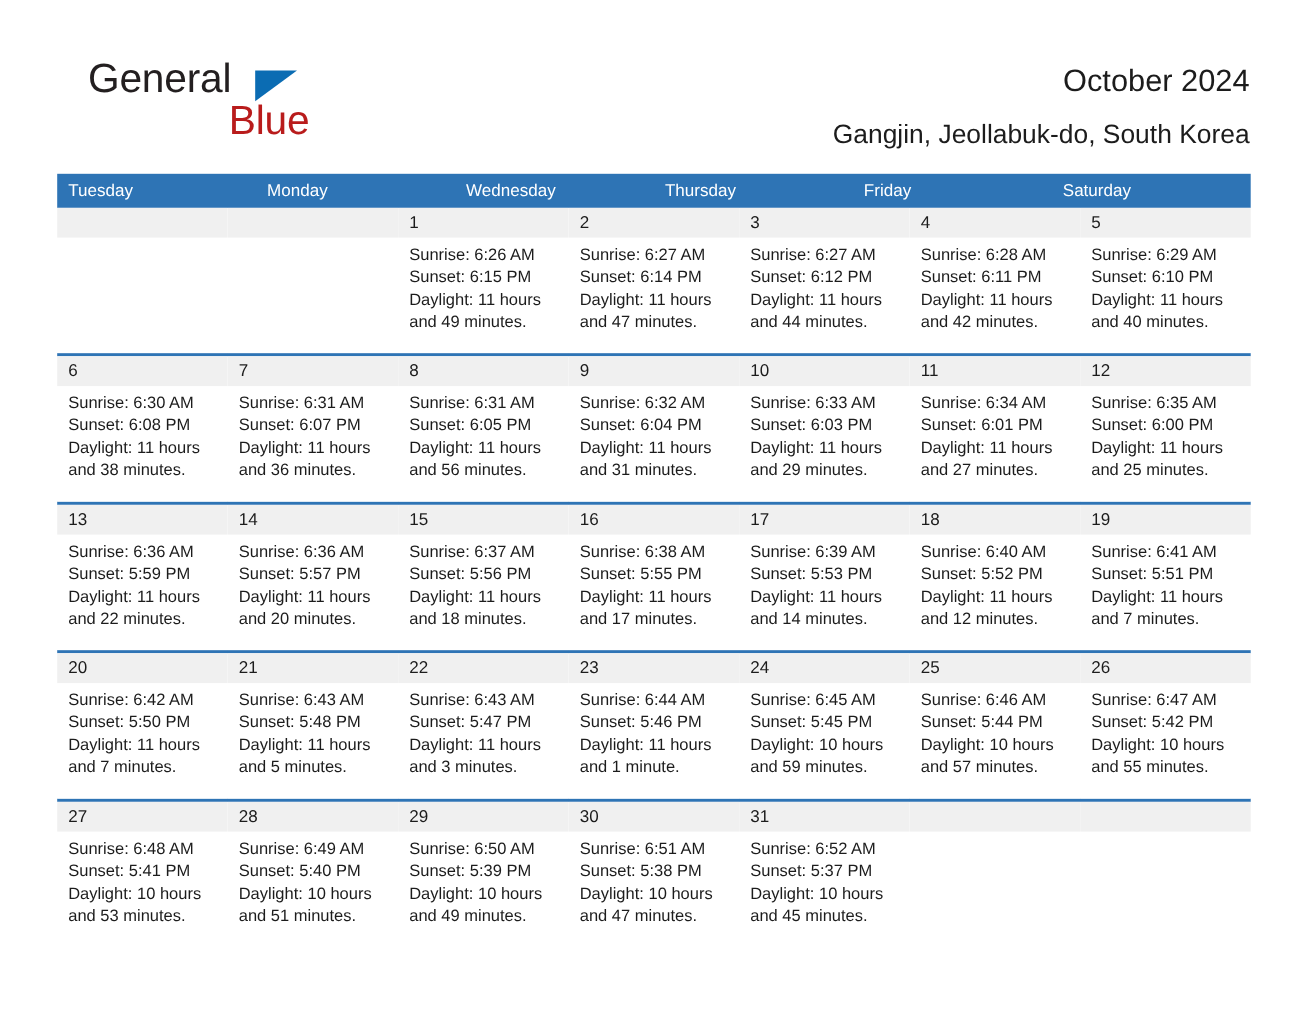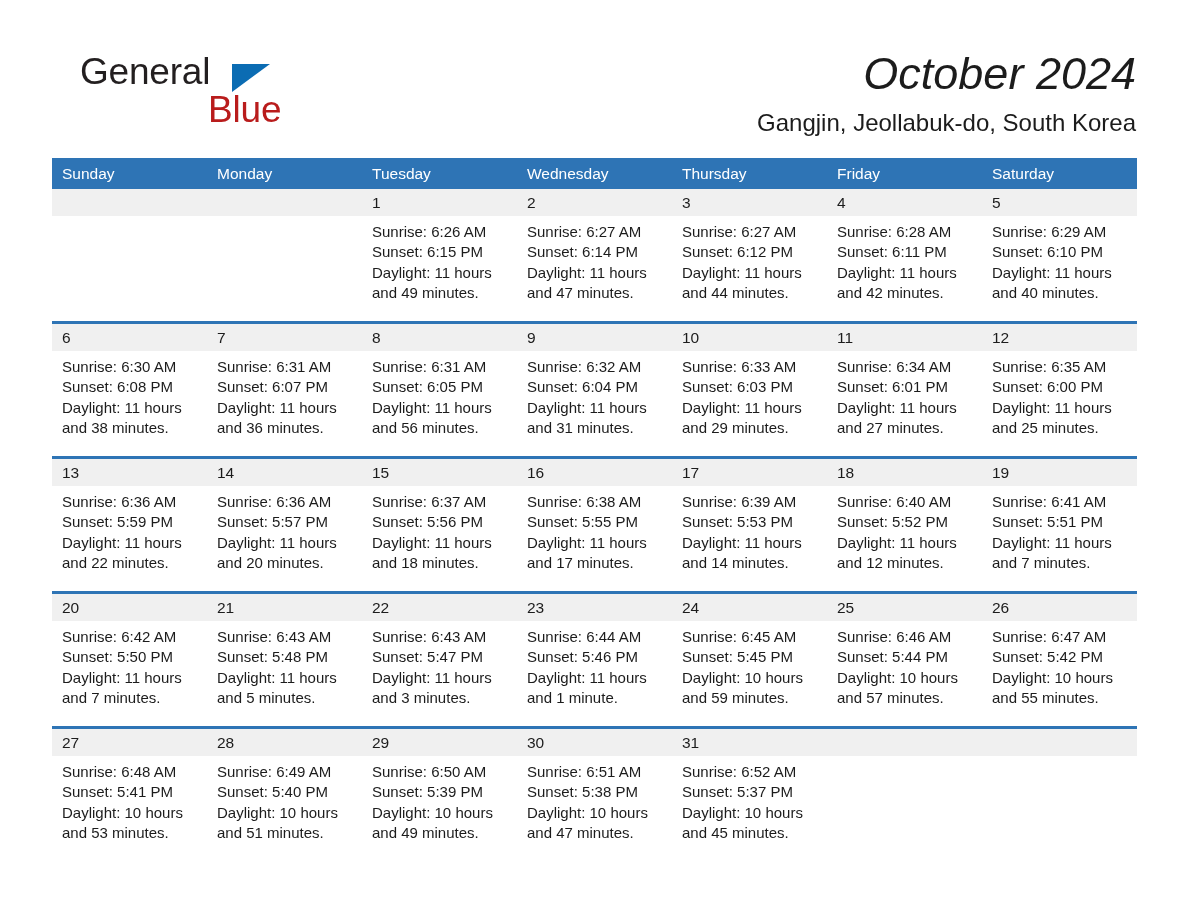--- a/index.html
+++ b/index.html
@@ -70,26 +70,25 @@
     font-weight: 400;
   }
 
   .title-block {
     position: absolute;
     right: 52px;
     top: 48px;
     text-align: right;
   }
   .month-title {
-    font-size: 45px;
+    font-size: 28px;
     line-height: 52px;
     font-weight: 400;
     color: #1c1c1c;
     white-space: nowrap;
-    font-style: italic;
   }
   .location-title {
     margin-top: 8px;
     font-size: 24px;
     line-height: 30px;
     font-weight: 400;
     color: #1c1c1c;
     white-space: nowrap;
   }
 
@@ -167,23 +166,22 @@
 
     <div class="title-block">
       <div class="month-title">October 2024</div>
       <div class="location-title">Gangjin, Jeollabuk-do, South Korea</div>
     </div>
 
   </div>
 
   <div class="calendar">
     <div class="weekday-row" id="weekday-row">
-        <div class="weekday-cell">Sunday</div>
+        <div class="weekday-cell">Tuesday</div>
         <div class="weekday-cell">Monday</div>
-        <div class="weekday-cell">Tuesday</div>
         <div class="weekday-cell">Wednesday</div>
         <div class="weekday-cell">Thursday</div>
         <div class="weekday-cell">Friday</div>
         <div class="weekday-cell">Saturday</div>
       </div>
     <div id="weeks-container">
         <div class="week-row">
           <div class="day-cell empty">
             <div class="day-number-band"></div>
           </div>

